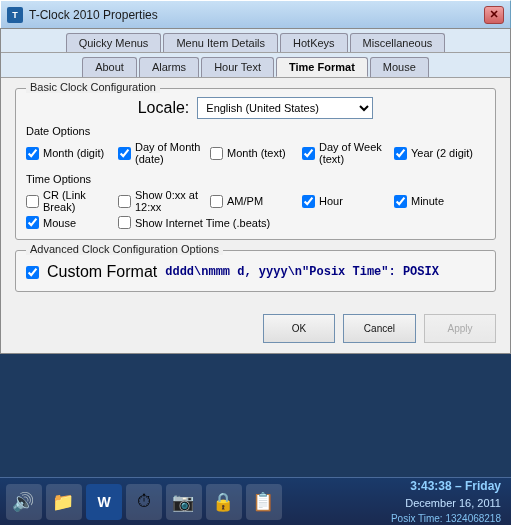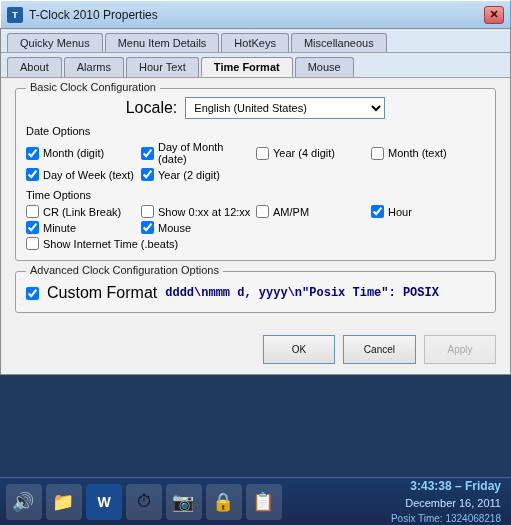--- a/index.html
+++ b/index.html
@@ -68,20 +68,21 @@
       width: 511px;
     }
 
     
     .tab-row {
       display: flex;
       background: #dce9f5;
       border-bottom: 1px solid #a0a0a0;
       padding: 4px 6px 0;
       gap: 2px;
+      justify-content: center;
     }
     .tab {
       padding: 3px 12px;
       background: #d0d8e8;
       border: 1px solid #9090a0;
       border-bottom: none;
       border-radius: 3px 3px 0 0;
       cursor: pointer;
       font-size: 11px;
       color: #222;
@@ -125,40 +126,40 @@
       align-items: center;
       justify-content: center;
       gap: 8px;
       margin-bottom: 4px;
     }
     .locale-label {
       font-size: 16px;
       text-align: center;
     }
     .locale-select {
-      width: 200px;
+      width: 176px;
       height: 22px;
       font-size: 11px;
       background: white;
       border: 1px solid #7090b0;
       padding: 1px 4px;
     }
 
     
     .options-section {
       margin-top: 6px;
     }
     .options-title {
       font-size: 11px;
       margin-bottom: 4px;
       font-weight: normal;
     }
     .options-grid {
       display: grid;
-      grid-template-columns: repeat(4, 1fr);
+      grid-template-columns: repeat(5, 1fr);
       gap: 3px 1px;
     }
     .checkbox-item {
       display: flex;
       align-items: center;
       gap: 4px;
       font-size: 11px;
     }
     .checkbox-item input[type="checkbox"] {
       width: 13px;
@@ -325,24 +326,20 @@
           <div class="checkbox-item">
             <input type="checkbox" checked="" style="">
             <span>Month (digit)</span>
           </div>
           <div class="checkbox-item">
             <input type="checkbox" checked="" style="">
             <span>Day of Month (date)</span>
           </div>
           <div class="checkbox-item">
             <input type="checkbox" style="">
-            <span>Year (4 digit)</span>
-          </div>
-          <div class="checkbox-item">
-            <input type="checkbox" style="">
             <span>Month (text)</span>
           </div>
           <div class="checkbox-item">
             <input type="checkbox" checked="" style="">
             <span>Day of Week (text)</span>
           </div>
           <div class="checkbox-item">
             <input type="checkbox" checked="" style="">
             <span>Year (2 digit)</span>
           </div>

